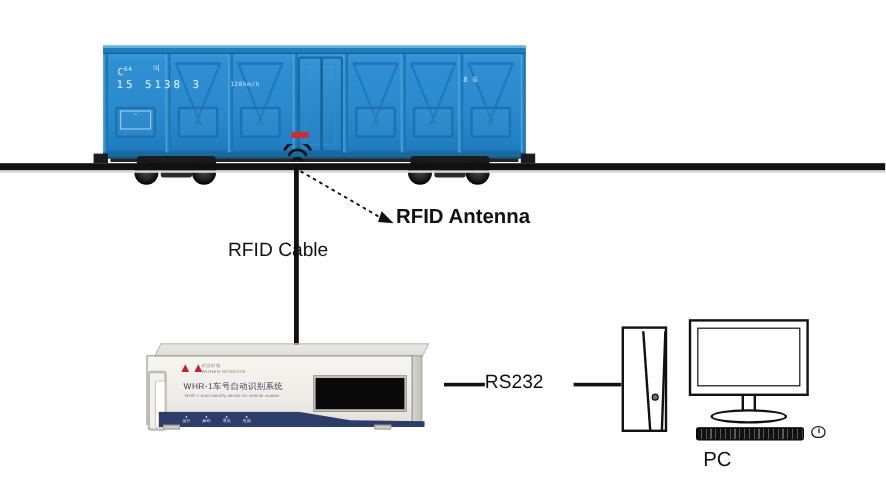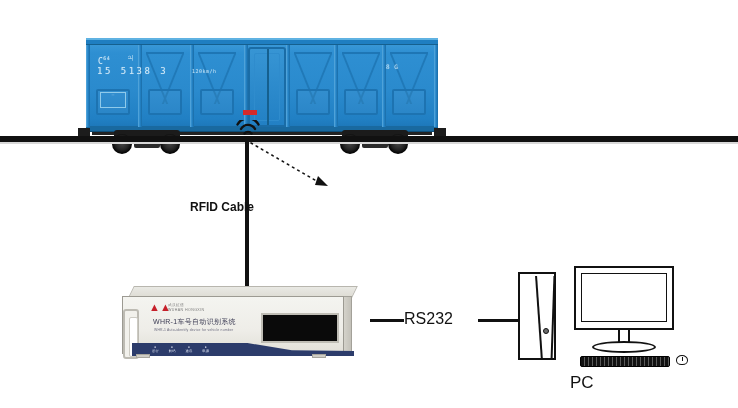--- a/index.html
+++ b/index.html
@@ -334,37 +334,37 @@
   }
   .label-antenna {
     left: 330px;
     top: 172px;
     font-size: 17px;
     font-weight: bold;
   }
   .label-cable {
     left: 190px;
     top: 201px;
-    font-size: 12px;
-    font-weight: bold;
+    font-size: 16px;
+    font-weight: normal;
   }
   .label-rs232 {
     left: 404px;
     top: 311px;
     font-size: 16px;
     font-weight: normal;
   }
   .label-instrument {
     left: 166px;
     top: 366px;
     font-size: 17px;
     font-weight: bold;
   }
   .label-pc {
-    left: 570px;
+    left: 586px;
     top: 374px;
     font-size: 17px;
     font-weight: normal;
   }
 
   
   .instrument {
     position: absolute;
     left: 114px;
     top: 286px;
@@ -727,20 +727,21 @@
 
   <div class="dotted-pointer">
     <svg width="90" height="52" viewBox="0 0 90 52" xmlns="http://www.w3.org/2000/svg">
       <line x1="3" y1="3" x2="72" y2="43" stroke="#111111" stroke-width="1.6" stroke-dasharray="1.6 4.4" stroke-linecap="round"></line>
       <polygon points="70,36 80,46 67,45" fill="#111111"></polygon>
     </svg>
   </div>
 
   <div class="rfid-cable"></div>
 
+  <div class="label label-antenna">RFID Antenna</div>
   <div class="label label-cable">RFID Cable</div>
   <div class="label label-rs232">RS232</div>
   <div class="label label-pc">PC</div>
 
   <div class="rs232-line-left"></div>
   <div class="rs232-line-right"></div>
 
   <div class="instrument">
     <div class="instr-top"></div>
     <div class="instr-side"></div>

